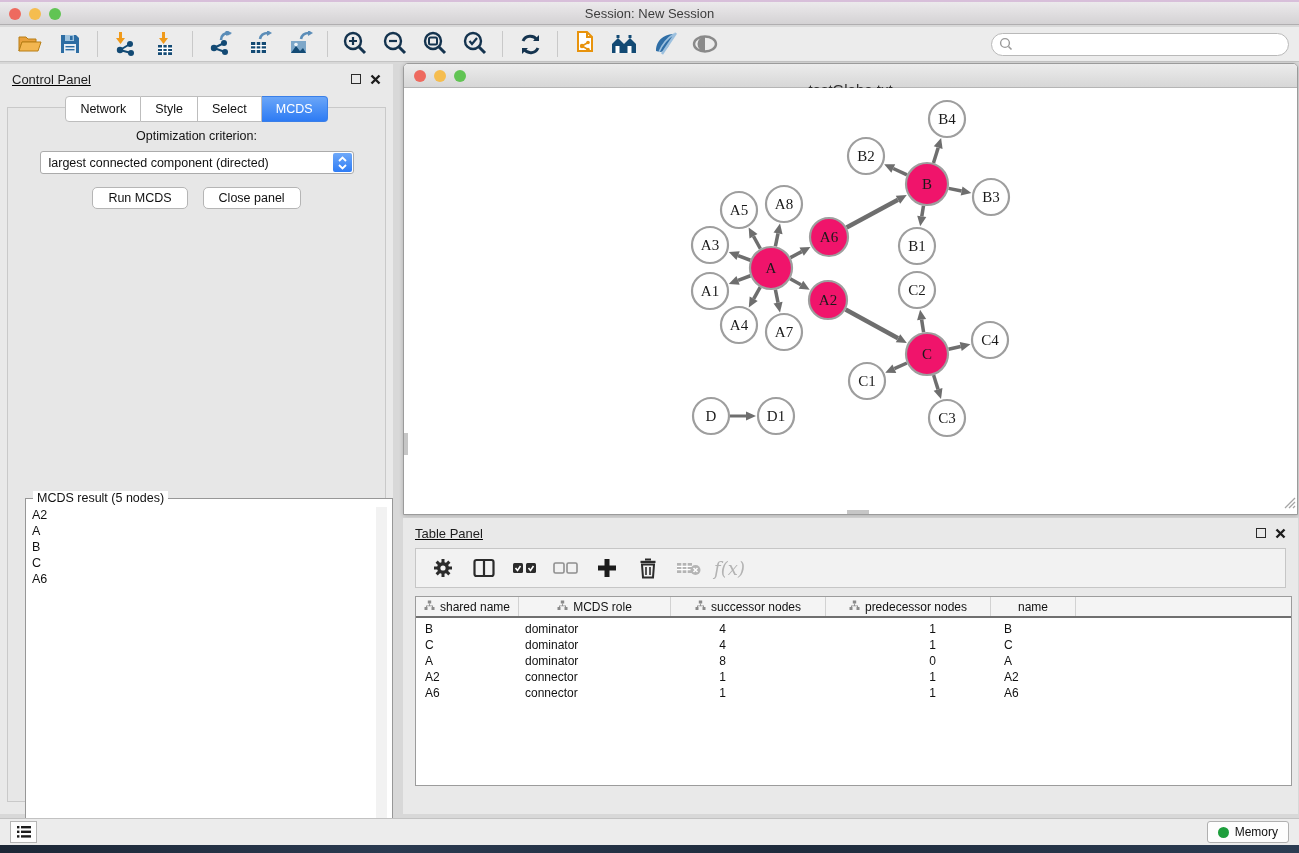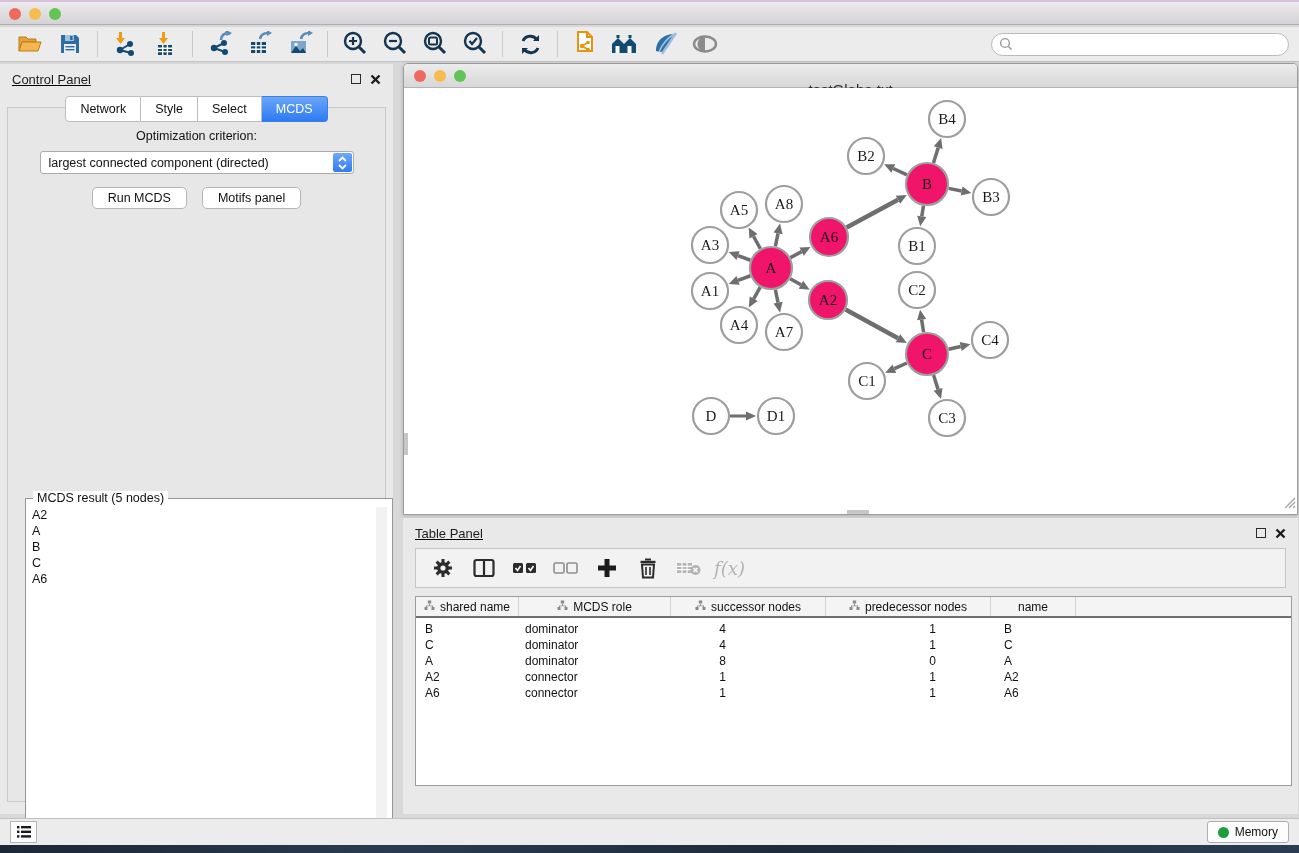--- a/index.html
+++ b/index.html
@@ -115,20 +115,21 @@
 <body>
 
 <div class="app">
 
   <div class="titlebar">
     <div class="lights">
       <span class="light" id="tl0" style="background: rgb(238, 106, 95);"></span>
       <span class="light" id="tl1" style="background: rgb(245, 189, 79);"></span>
       <span class="light" id="tl2" style="background: rgb(97, 196, 84);"></span>
     </div>
+    <div class="title-text">Session: New Session</div>
   </div>
 
   <div class="toolbar">
     <button class="tool-btn">
       <svg width="26" height="24" viewBox="0 0 26 24">
           <path d="M2 5 h7 l2 2 h8 v3 H5 L2 19 Z" fill="#e9a13c" stroke="#b87f16" stroke-width="1"></path>
           <path d="M5 10 h19 l-3 9 H2 Z" fill="#f3b650" stroke="#b87f16" stroke-width="1"></path>
         </svg>
     </button>
     <button class="tool-btn">
@@ -298,21 +299,21 @@
         <span class="sel-text">largest connected component (directed)</span>
         <span class="stepper">
           <svg width="9" height="14" viewBox="0 0 9 14">
               <path d="M1 5 L4.5 1.5 L8 5" fill="none" stroke="#fff" stroke-width="1.8"></path>
               <path d="M1 9 L4.5 12.5 L8 9" fill="none" stroke="#fff" stroke-width="1.8"></path>
             </svg>
         </span>
       </div>
       <div class="btn-row">
         <button class="push-btn">Run MCDS</button>
-        <button class="push-btn">Motifs panel</button>
+        <button class="push-btn">Close panel</button>
       </div>
       <div class="result-box">
         <span class="result-legend">MCDS result (5 nodes)</span>
         <div class="result-list" id="resultList">
             <div class="result-item">A2</div>
             <div class="result-item">A</div>
             <div class="result-item">B</div>
             <div class="result-item">C</div>
             <div class="result-item">A6</div>
           </div>

